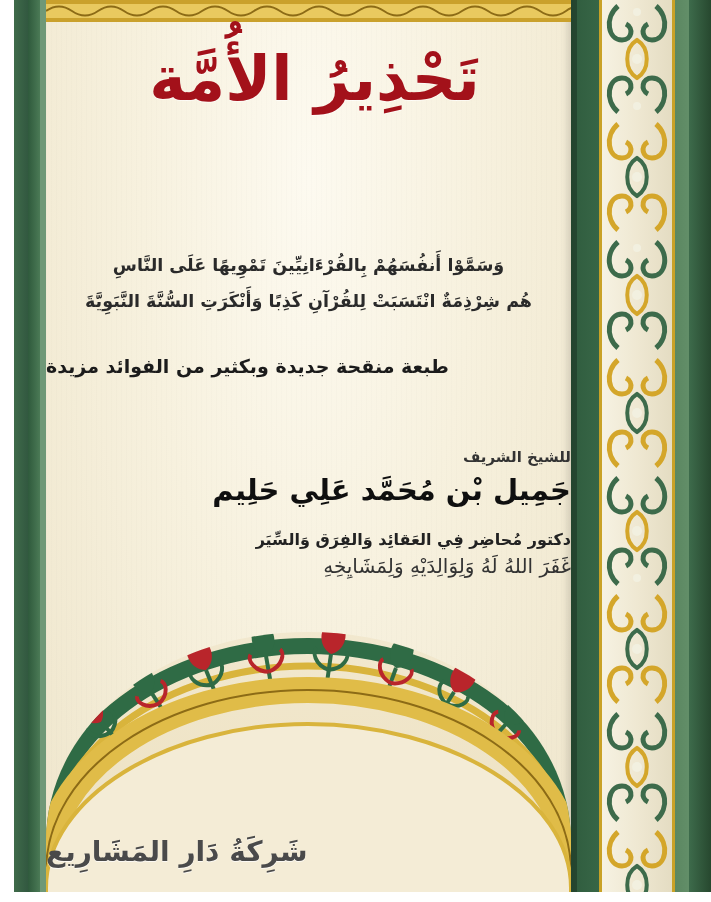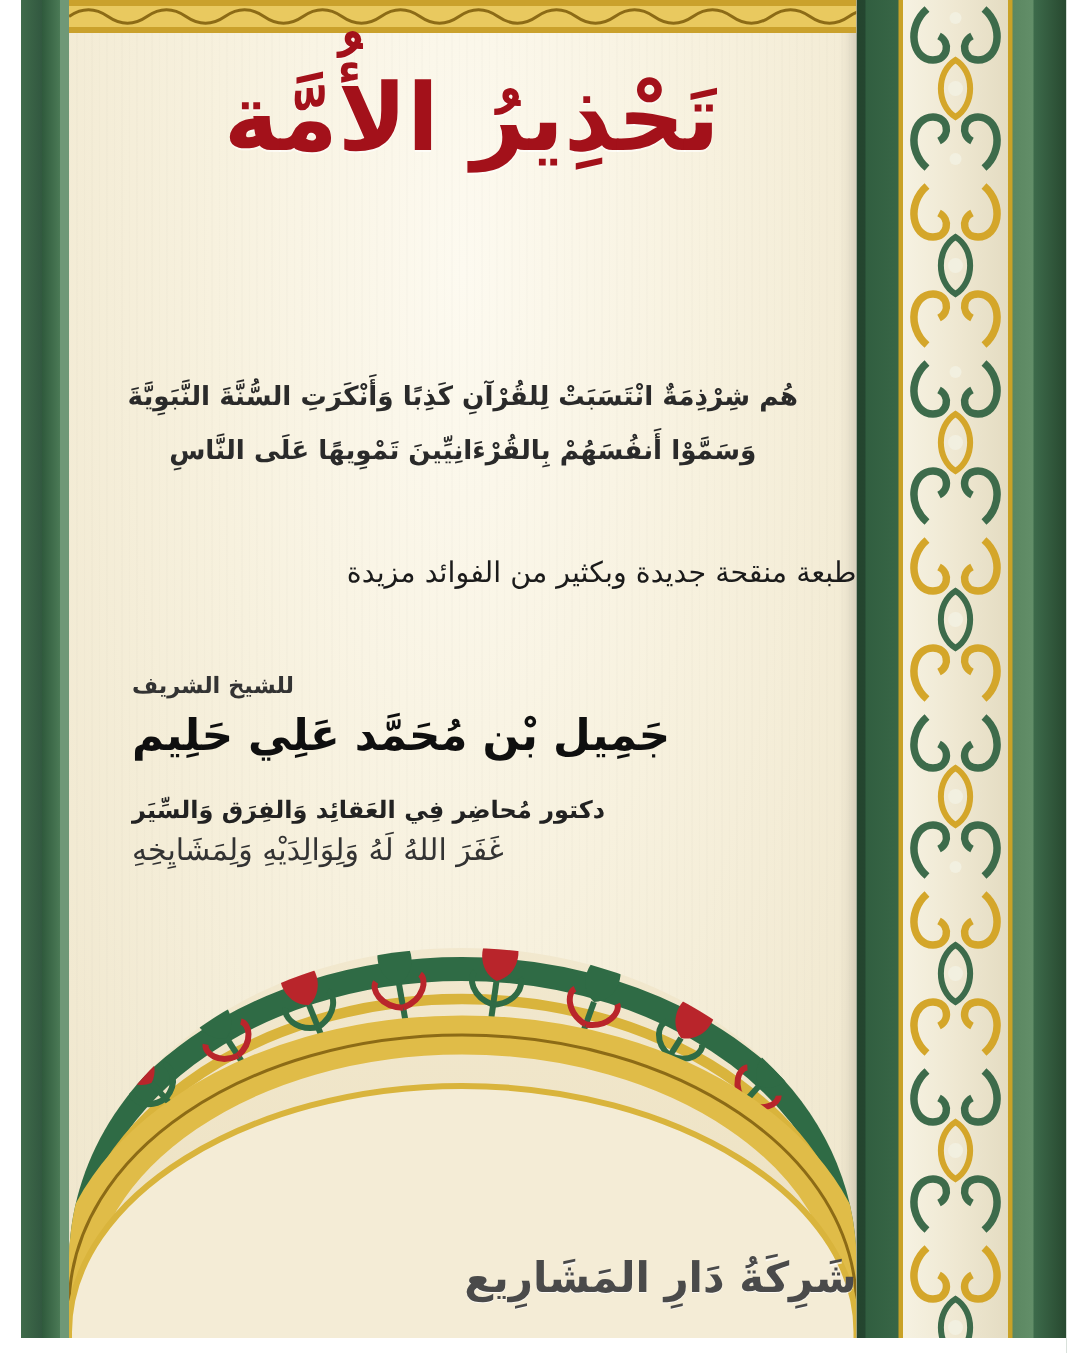--- a/index.html
+++ b/index.html
@@ -146,34 +146,33 @@
     font-size: 17.5px;
     line-height: 2.05;
     font-weight: bold;
   }
 
   
   .edition {
     position: absolute;
     left: 0; right: 0;
     top: 355px;
-    text-align: right;
+    text-align: left;
     direction: rtl;
     color: #1b1b1b;
     font-size: 19px;
-    font-weight: normal;
-    margin-top: 16px;
+    font-weight: bold;
   }
 
   
   .author-block {
     position: absolute;
     left: 0; right: 0;
     top: 448px;
-    text-align: left;
+    text-align: right;
     direction: rtl;
     padding-left: 42px;
   }
   .author-pre {
     font-size: 15px;
     color: #333;
     font-weight: bold;
     margin-bottom: 6px;
   }
   .author-name {
@@ -202,21 +201,21 @@
     width: 525px;
     height: 330px;
     overflow: hidden;
   }
 
   
   .publisher {
     position: absolute;
     left: 0; right: 0;
     bottom: 34px;
-    text-align: right;
+    text-align: left;
     direction: rtl;
     font-size: 28px;
     font-weight: bold;
     color: #4a4a4a;
     text-shadow: 0 1px 0 rgba(255,255,255,0.7);
   }
 
   
   .page-bottom-gap {
     position:absolute;
@@ -368,22 +367,22 @@
           <path d="M0 11 q13 -9 26 0 q13 9 26 0 q13 -9 26 0 q13 9 26 0 q13 -9 26 0 q13 9 26 0 q13 -9 26 0 q13 9 26 0 q13 -9 26 0 q13 9 26 0 q13 -9 26 0 q13 9 26 0 q13 -9 26 0 q13 9 26 0 q13 -9 26 0 q13 9 26 0 q13 -9 26 0 q13 9 26 0 q13 -9 26 0 q13 9 26 0 q13 -9 26 0"></path>
         </g>
       </svg>
     </div>
 
     <div class="title-area">
       <div class="main-title">تَحْذِيرُ الأُمَّة</div>
     </div>
 
     <div class="couplet">
+      <div>وَسَمَّوْا أَنفُسَهُمْ بِالقُرْءَانِيِّينَ تَمْوِيهًا عَلَى النَّاسِ</div>
       <div>هُم شِرْذِمَةٌ انْتَسَبَتْ لِلقُرْآنِ كَذِبًا وَأَنْكَرَتِ السُّنَّةَ النَّبَوِيَّةَ</div>
-      <div>وَسَمَّوْا أَنفُسَهُمْ بِالقُرْءَانِيِّينَ تَمْوِيهًا عَلَى النَّاسِ</div>
     </div>
 
     <div class="edition">طبعة منقحة جديدة وبكثير من الفوائد مزيدة</div>
 
     <div class="author-block">
       <div class="author-pre">للشيخ الشريف</div>
       <div class="author-name">جَمِيل بْن مُحَمَّد عَلِي حَلِيم</div>
       <div class="author-title">دكتور مُحاضِر فِي العَقائِد وَالفِرَق وَالسِّيَر</div>
       <div class="author-dua">غَفَرَ اللهُ لَهُ وَلِوَالِدَيْهِ وَلِمَشَايِخِهِ</div>
     </div>

